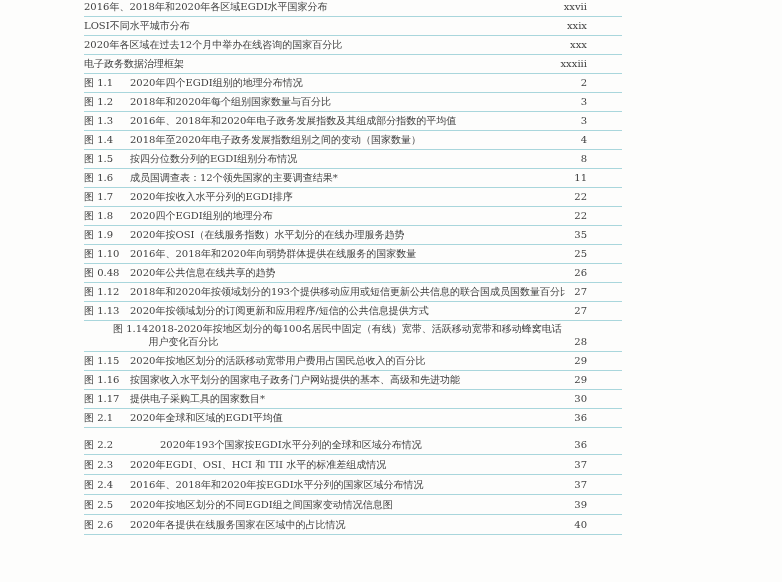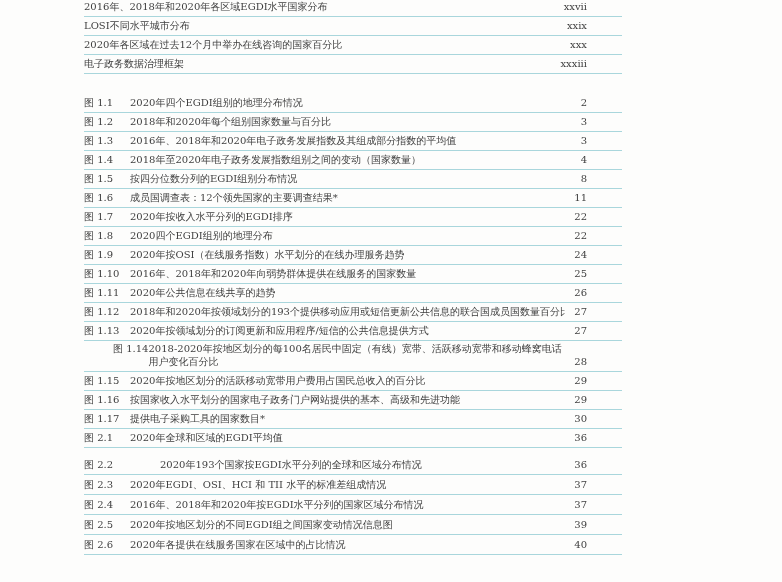--- a/index.html
+++ b/index.html
@@ -22,21 +22,21 @@
   }
   .row {
     display: flex;
     align-items: flex-end;
     min-height: 19px;
     border-bottom: 1px solid var(--line);
     padding-bottom: 3px;
   }
   .row:first-child { min-height: 16px; }
   
-  .row:nth-child(5) { margin-top: 20px; }
+  .row:nth-child(5) { margin-top: 0; }
   .row:nth-child(23) { margin-top: 7px; gap: 30px; }
   .row:nth-child(n+23) { min-height: 20px; }
   .label {
     flex: 0 0 46px;
     white-space: nowrap;
   }
   .title {
     flex: 1 1 auto;
     white-space: nowrap;
     overflow: hidden;
@@ -113,29 +113,29 @@
     <span class="page">22</span>
   </div>
     <div class="row">
     <span class="label">图 1.8</span>
     <span class="title">2020四个EGDI组别的地理分布</span>
     <span class="page">22</span>
   </div>
     <div class="row">
     <span class="label">图 1.9</span>
     <span class="title">2020年按OSI（在线服务指数）水平划分的在线办理服务趋势</span>
-    <span class="page">24</span>
+    <span class="page">35</span>
   </div>
     <div class="row">
     <span class="label">图 1.10</span>
     <span class="title">2016年、2018年和2020年向弱势群体提供在线服务的国家数量</span>
     <span class="page">25</span>
   </div>
     <div class="row">
-    <span class="label">图 1.11</span>
+    <span class="label">图 0.48</span>
     <span class="title">2020年公共信息在线共享的趋势</span>
     <span class="page">26</span>
   </div>
     <div class="row">
     <span class="label">图 1.12</span>
     <span class="title">2018年和2020年按领域划分的193个提供移动应用或短信更新公共信息的联合国成员国数量百分比</span>
     <span class="page">27</span>
   </div>
     <div class="row">
     <span class="label">图 1.13</span>

